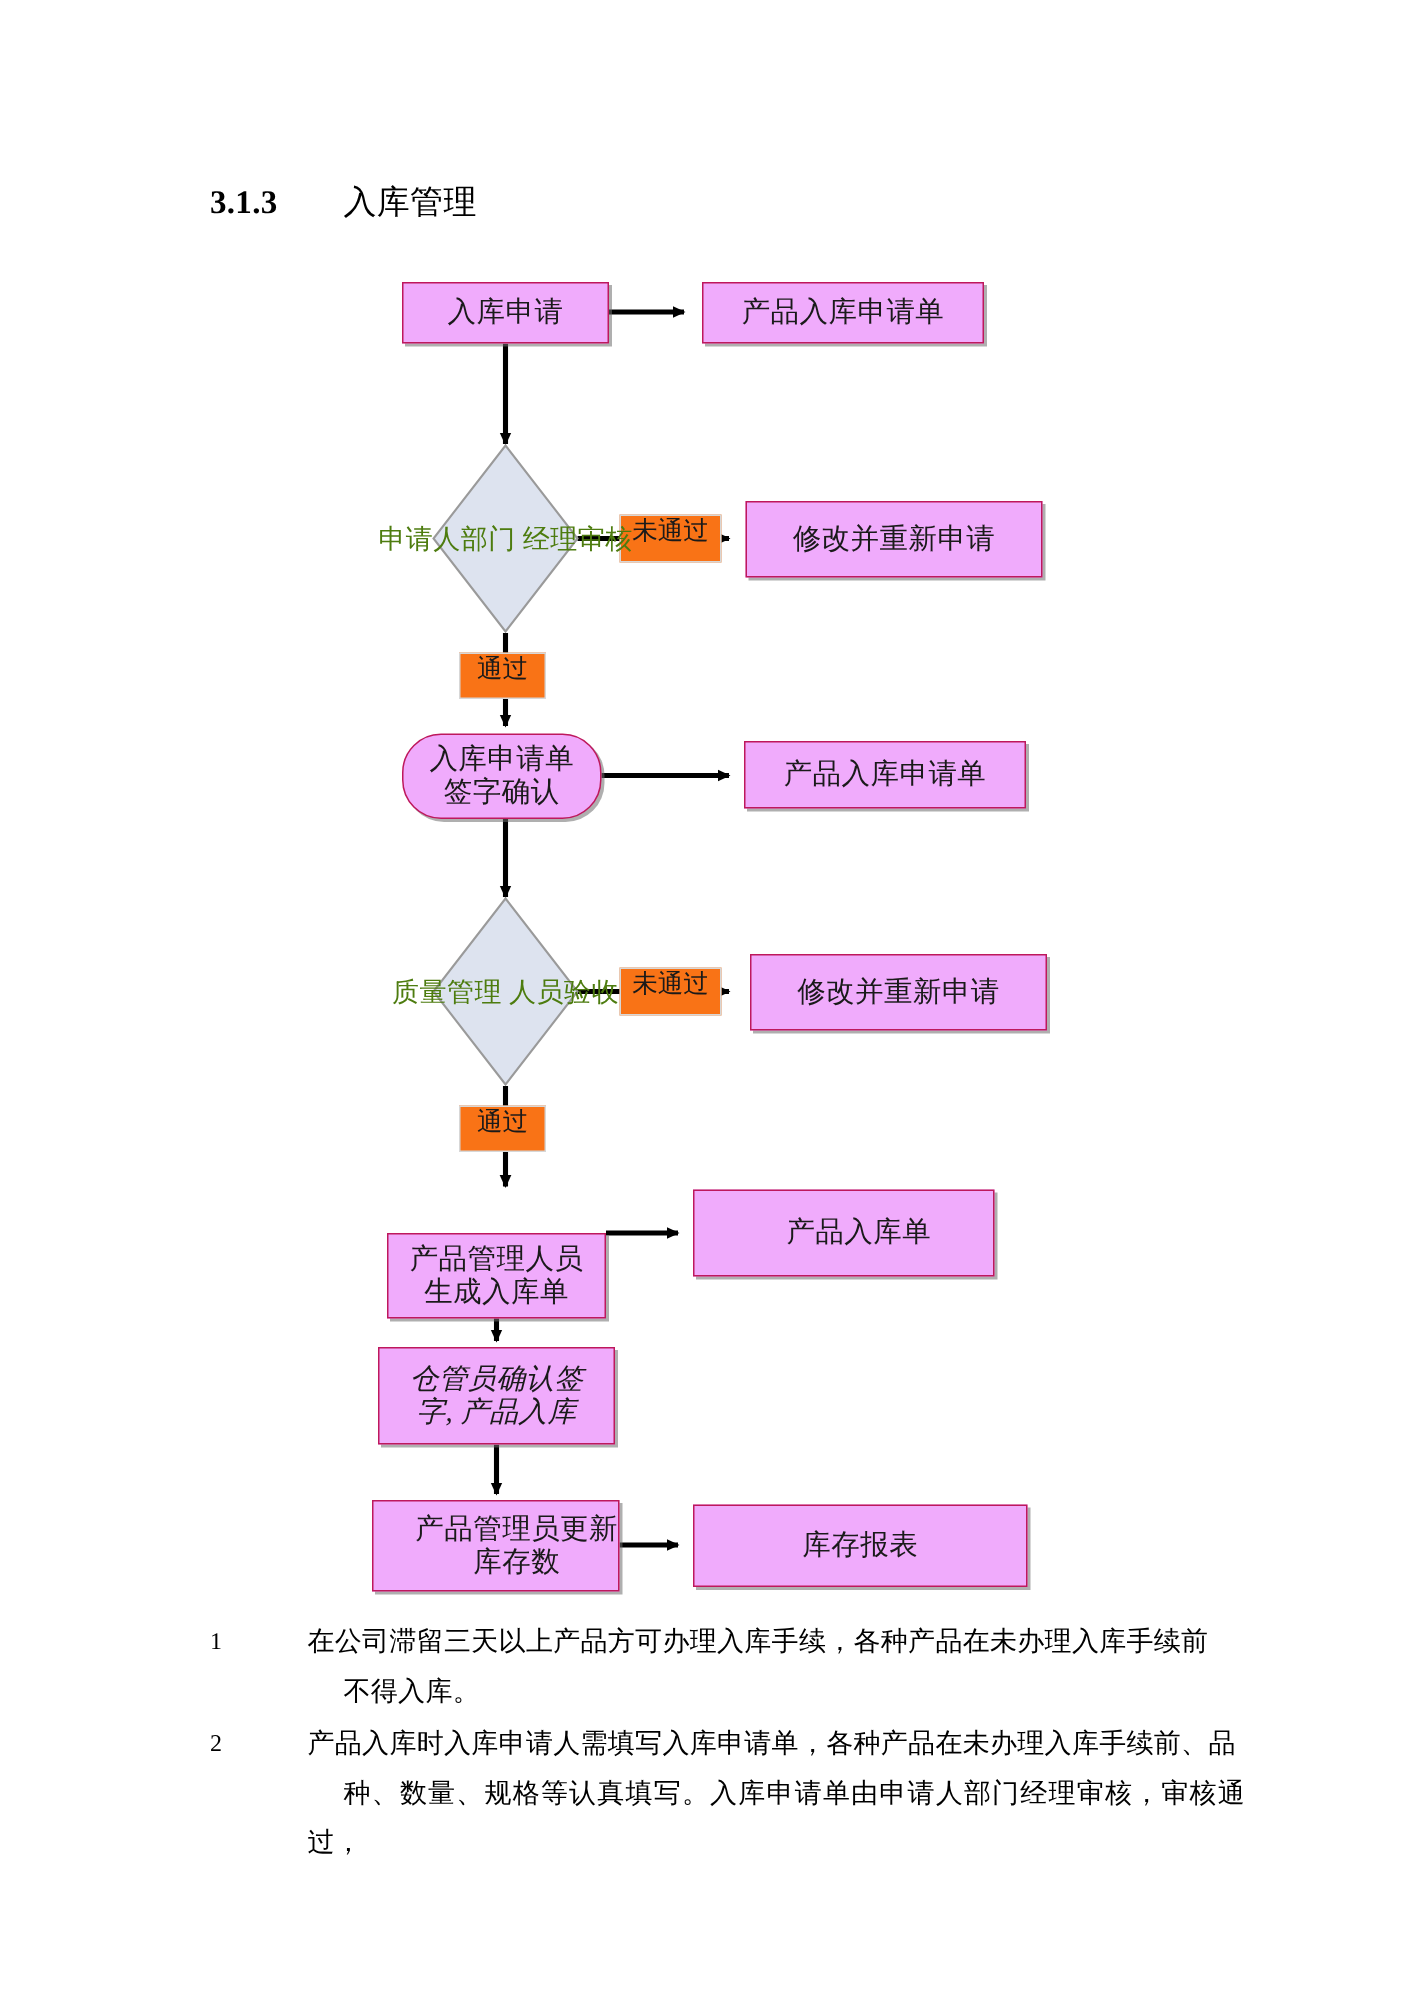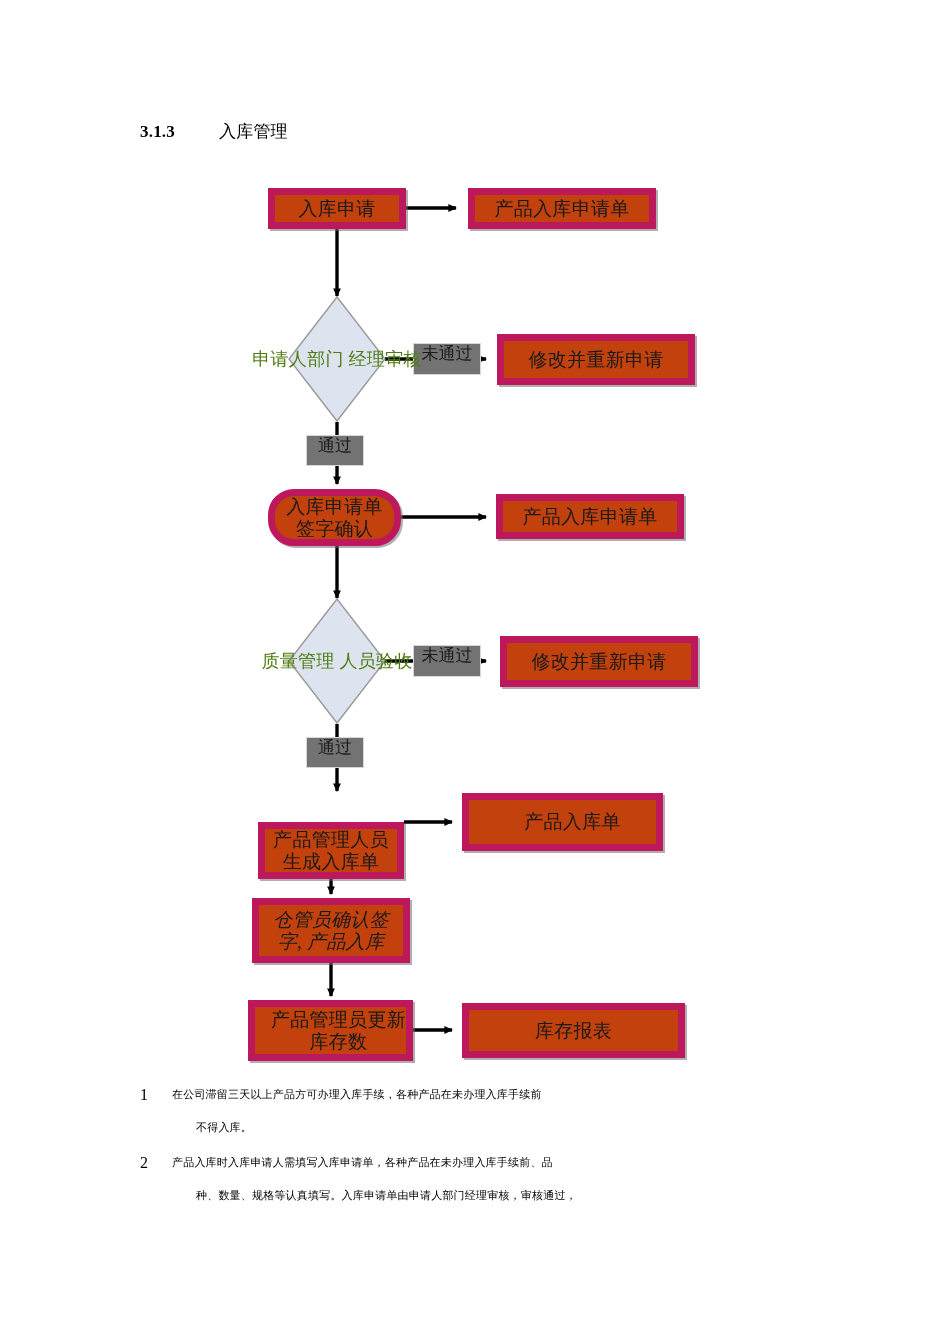--- a/index.html
+++ b/index.html
@@ -15,21 +15,21 @@
     font-family: "Liberation Serif", "DejaVu Serif", serif;
     color: #000000;
     overflow: hidden;
   }
 
   
   .heading {
     position: absolute;
     left: 140px;
     top: 120px;
-    font-size: 17px;
+    font-size: 22px;
     letter-spacing: 0.2px;
     white-space: nowrap;
   }
   .heading .num {
     font-weight: bold;
     font-family: "Liberation Serif", "DejaVu Serif", serif;
   }
   .heading .ttl {
     display: inline-block;
     margin-left: 44px;
@@ -50,22 +50,22 @@
     top: 0;
     width: 950px;
     height: 1080px;
     overflow: visible;
   }
 
   
   .node {
     position: absolute;
     box-sizing: border-box;
-    background: #c2410c;
-    border: 7px solid #be185d;
+    background: #f0abfc;
+    border: 1px solid #be185d;
     box-shadow: 2px 2px 0 rgba(110,110,110,0.55);
     display: flex;
     align-items: center;
     justify-content: center;
     text-align: center;
     font-size: 19px;
     line-height: 1.12;
     letter-spacing: 0.3px;
     color: #1a1a1a;
     font-family: "Liberation Serif", "DejaVu Serif", serif;
@@ -92,21 +92,21 @@
     font-size: 18px;
     line-height: 1.15;
     letter-spacing: 0.3px;
     color: #4d7c0f;
     white-space: nowrap;
   }
 
   
   .edge-label {
     position: absolute;
-    background: #737373;
+    background: #f97316;
     border: 1px solid #d7d7d7;
     font-size: 17px;
     line-height: 1.1;
     padding: 1px 2px 3px 2px;
     text-align: center;
     white-space: nowrap;
     color: #1a1a1a;
     box-sizing: border-box;
   }
 
@@ -123,25 +123,26 @@
     margin-bottom: 2px;
   }
   .note .idx {
     width: 32px;
     flex: 0 0 32px;
     font-size: 16px;
     line-height: 33px;
   }
   .note .body {
     flex: 1;
-    font-size: 11px;
+    font-size: 18px;
     line-height: 33px;
     text-align: justify;
     text-justify: inter-character;
     letter-spacing: 0.2px;
+    margin-left: 33px;
   }
   .note .body .l2 { display: block; text-indent: 24px; }
 </style>
 </head>
 <body>
 
 <div class="heading">
   <span class="num">3.1.3</span><span class="ttl">入库管理</span>
 </div>
 

